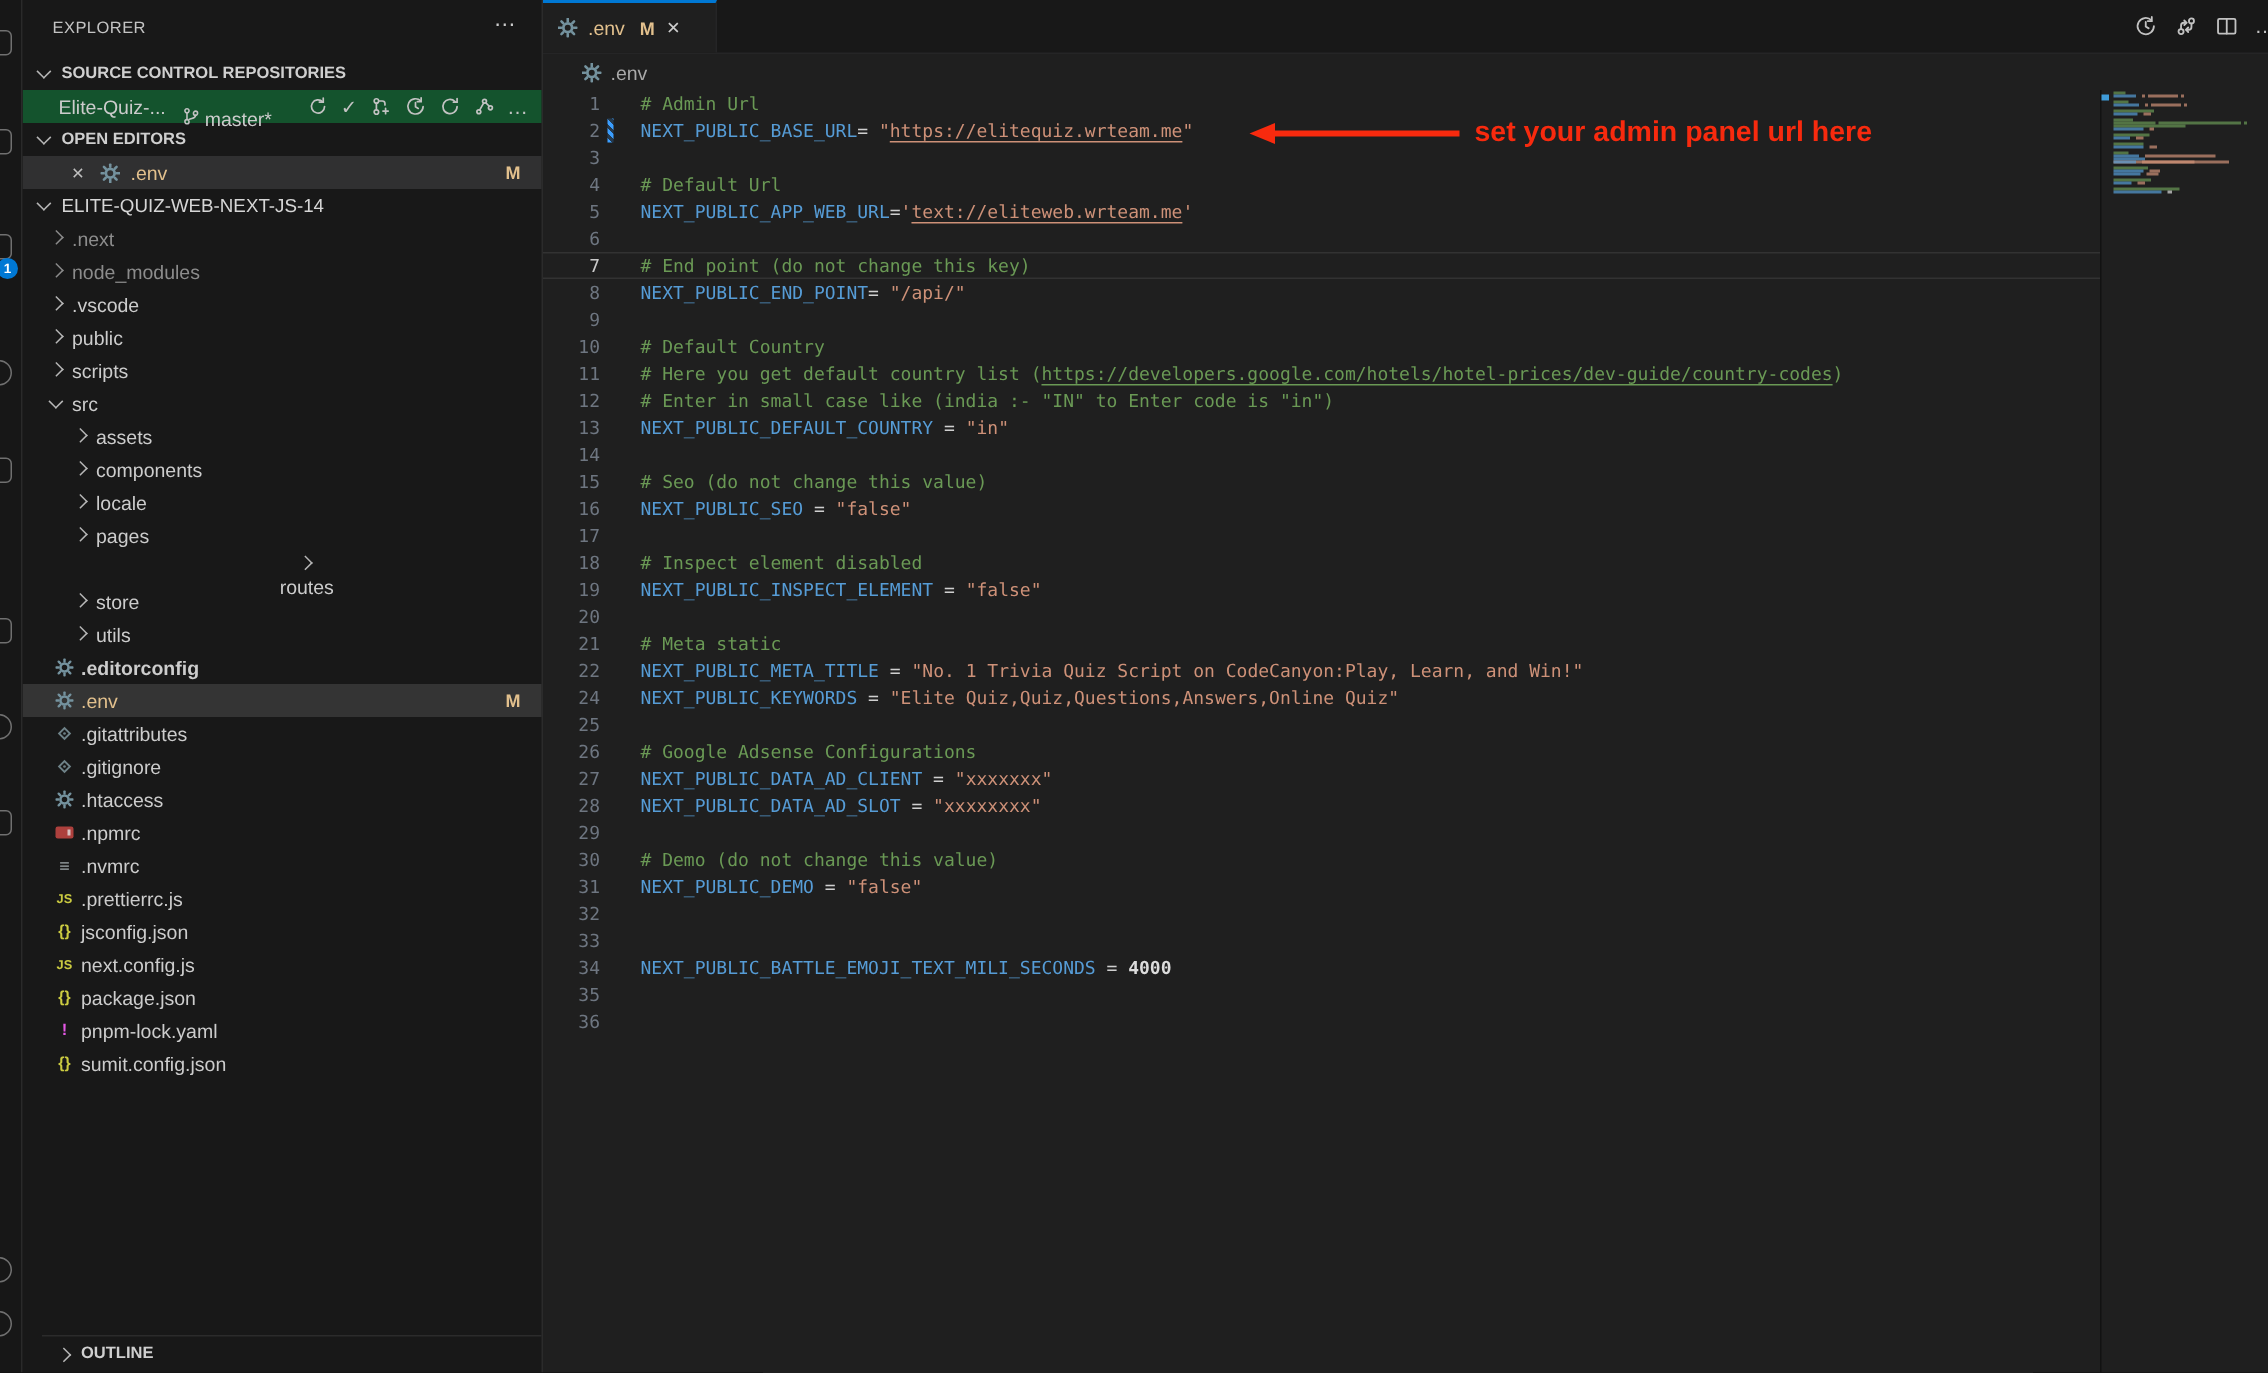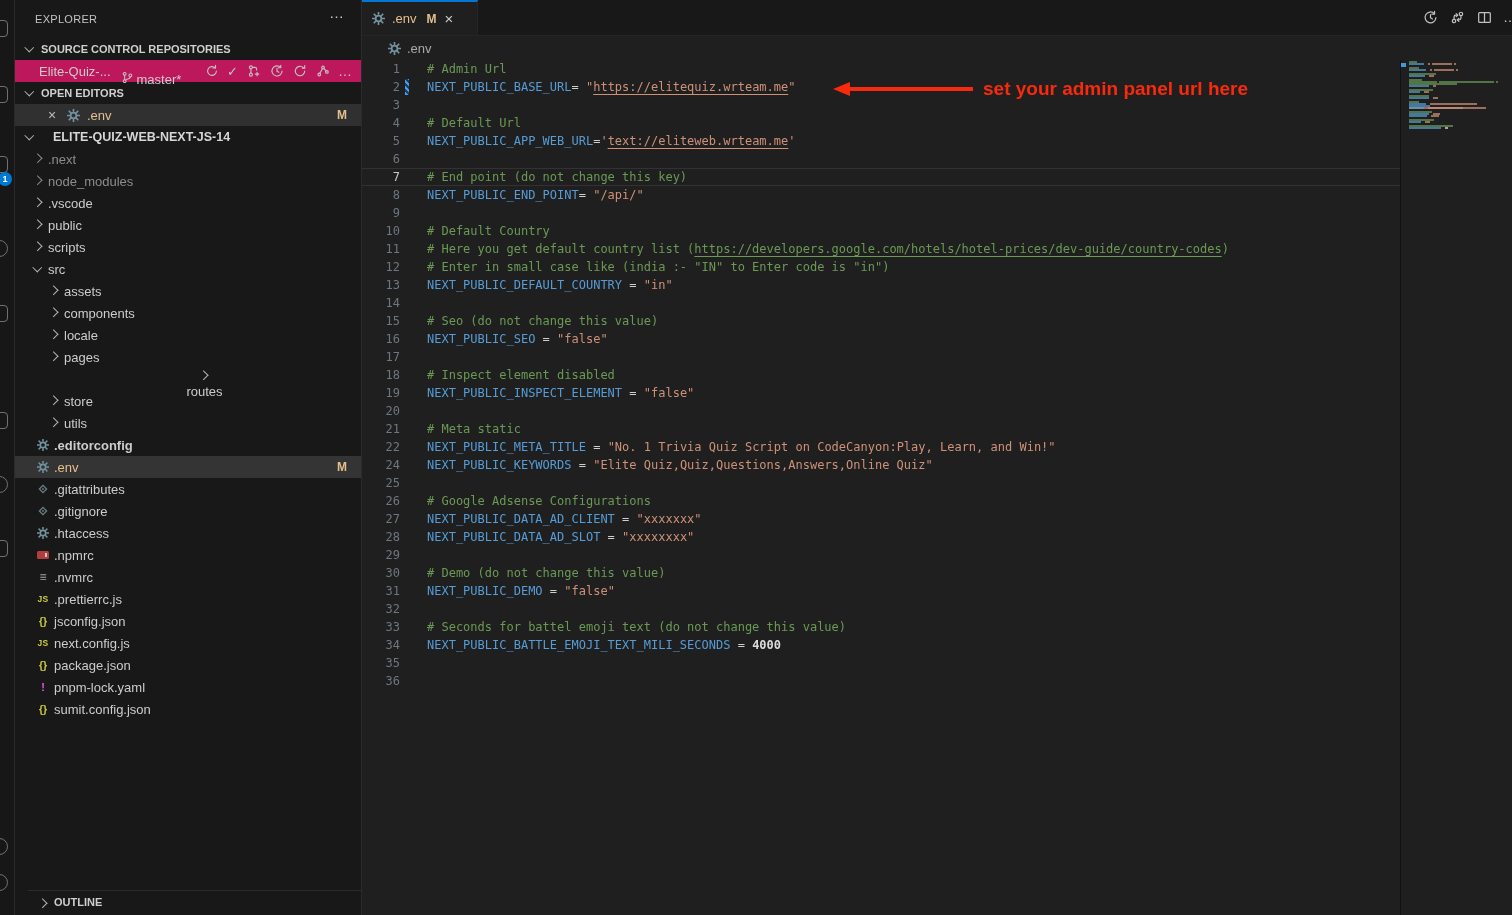--- a/index.html
+++ b/index.html
@@ -18,30 +18,30 @@
   .sb-header{height:38px;display:flex;align-items:center;padding:0 18px 0 20px;font-size:11px;
              letter-spacing:.3px;color:#c3c3c3;position:relative;}
   .sb-more{position:absolute;right:16px;top:4px;font-size:15px;color:#cccccc;cursor:pointer;letter-spacing:1px;}
   .srow{height:22px;display:flex;align-items:center;position:relative;white-space:nowrap;}
   .sect{font-weight:700;font-size:11px;color:#cfcfcf;padding-left:6px;gap:4px;}
   .twisty{width:16px;height:16px;display:inline-flex;align-items:center;justify-content:center;flex:0 0 16px;}
   .chev{width:5.5px;height:5.5px;border-right:1.4px solid #b6b6b6;border-bottom:1.4px solid #b6b6b6;
         display:inline-block;transform:rotate(-45deg);margin-top:-2px;}
   .chev.down{transform:rotate(45deg);margin-top:-4px;}
   .chev.dim{border-color:#8a8a8a;}
-  .repo-row{background:#be185d;padding-left:24px;}
+  .repo-row{background:#14532d;padding-left:24px;}
   .repo-name{max-width:92px;overflow:hidden;}
   .branch{display:flex;align-items:center;gap:3px;margin-left:10px;color:#cccccc;margin-top:16px;}
   .scm-actions{margin-left:auto;display:flex;align-items:center;gap:8px;padding-right:8px;color:#c2c2c2;}
   .scm-actions .ico{width:15px;height:15px;display:inline-flex;align-items:center;justify-content:center;cursor:pointer;}
   .check-glyph{font-size:13px;color:#c2c2c2;}
   .more-glyph{font-size:14px;letter-spacing:1px;color:#c2c2c2;cursor:pointer;}
   .oe-row{background:#303031;padding-left:30px;gap:6px;}
   .x-glyph{font-size:14px;color:#bfbfbf;cursor:pointer;width:14px;text-align:center;}
-  .root-row{font-weight:700;font-size:12.5px;padding-left:6px;gap:16px;color:#d6d6d6;}
+  .root-row{font-weight:400;font-size:12.5px;padding-left:6px;gap:4px;color:#d6d6d6;}
   .trow{height:22px;display:flex;align-items:center;position:relative;white-space:nowrap;cursor:pointer;}
   .trow .lbl{margin-left:3px;}
   .trow.sel{background:#343434;}
   .lbl.dim{color:#8c8c8c;}
   .lbl.mod{color:#e2c08d;}
   .badge-m{position:absolute;right:14px;color:#e2c08d;font-weight:700;font-size:12px;}
   .oe-badge{margin-left:auto;margin-right:14px;color:#e2c08d;font-weight:700;font-size:12px;}
   .fi{width:16px;height:16px;display:inline-flex;align-items:center;justify-content:center;flex:0 0 16px;}
   .js-ic{color:#cbcb41;font-weight:700;font-size:8.5px;letter-spacing:.2px;}
   .json-ic{color:#cbcb41;font-weight:700;font-size:10.5px;}
@@ -484,21 +484,21 @@
       <div class="cl"><span class="ln">22</span><span class="ct"><span class="t-key">NEXT_PUBLIC_META_TITLE</span><span class="t-op"> = </span><span class="t-str">"No. 1 Trivia Quiz Script on CodeCanyon:Play, Learn, and Win!"</span></span></div>
       <div class="cl"><span class="ln">24</span><span class="ct"><span class="t-key">NEXT_PUBLIC_KEYWORDS</span><span class="t-op"> = </span><span class="t-str">"Elite Quiz,Quiz,Questions,Answers,Online Quiz"</span></span></div>
       <div class="cl"><span class="ln">25</span><span class="ct"></span></div>
       <div class="cl"><span class="ln">26</span><span class="ct"><span class="t-cm"># Google Adsense Configurations</span></span></div>
       <div class="cl"><span class="ln">27</span><span class="ct"><span class="t-key">NEXT_PUBLIC_DATA_AD_CLIENT</span><span class="t-op"> = </span><span class="t-str">"xxxxxxx"</span></span></div>
       <div class="cl"><span class="ln">28</span><span class="ct"><span class="t-key">NEXT_PUBLIC_DATA_AD_SLOT</span><span class="t-op"> = </span><span class="t-str">"xxxxxxxx"</span></span></div>
       <div class="cl"><span class="ln">29</span><span class="ct"></span></div>
       <div class="cl"><span class="ln">30</span><span class="ct"><span class="t-cm"># Demo (do not change this value)</span></span></div>
       <div class="cl"><span class="ln">31</span><span class="ct"><span class="t-key">NEXT_PUBLIC_DEMO</span><span class="t-op"> = </span><span class="t-str">"false"</span></span></div>
       <div class="cl"><span class="ln">32</span><span class="ct"></span></div>
-      <div class="cl"><span class="ln">33</span><span class="ct"><span class="t-cm"># Seconds for battel emoji text (do not change this value)</span></span></div>
+      <div class="cl"><span class="ln">33</span></div>
       <div class="cl"><span class="ln">34</span><span class="ct"><span class="t-key">NEXT_PUBLIC_BATTLE_EMOJI_TEXT_MILI_SECONDS</span><span class="t-op"> = </span><span class="t-num">4000</span></span></div>
       <div class="cl"><span class="ln">35</span><span class="ct"></span></div>
       <div class="cl"><span class="ln">36</span><span class="ct"></span></div>
     </div>
 
   <div class="minimap" id="minimap">
       <div class="mm-row"><span class="mm-seg" style="width: 8px; background: rgb(106, 153, 85);"></span></div>
       <div class="mm-row"><span class="mm-seg" style="width: 15px; background: rgb(86, 156, 214);"></span><span class="mm-sp" style="width: 2px;"></span><span class="mm-seg" style="width: 2px; background: rgb(206, 145, 120);"></span><span class="mm-seg" style="width: 20px; background: rgb(206, 145, 120);"></span><span class="mm-seg" style="width: 2px; background: rgb(206, 145, 120);"></span></div>
       <div class="mm-row"></div>
       <div class="mm-row"><span class="mm-seg" style="width: 10px; background: rgb(106, 153, 85);"></span></div>

